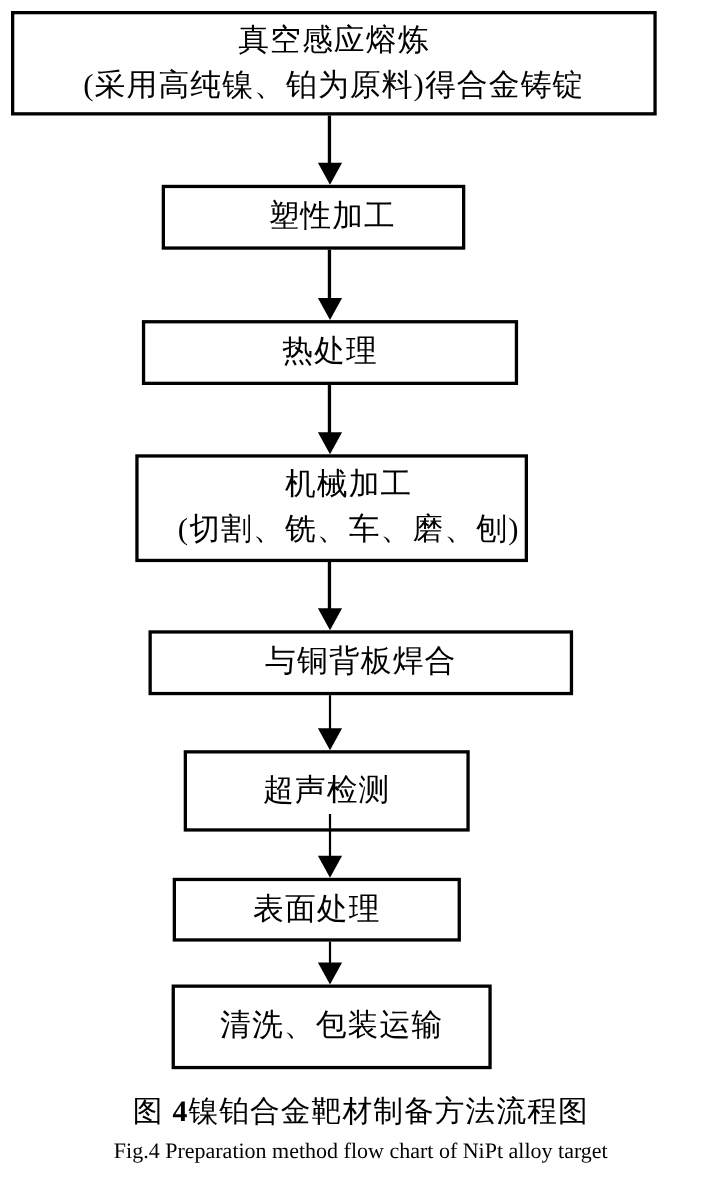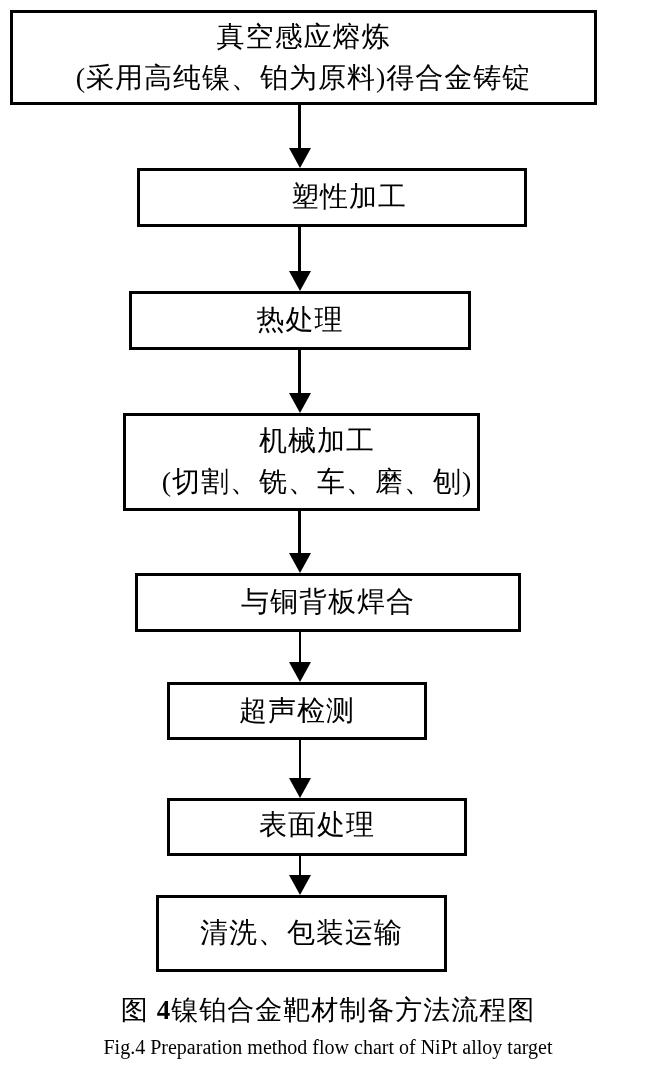--- a/index.html
+++ b/index.html
@@ -20,26 +20,26 @@
     flex-direction:column;
     align-items:center;
     justify-content:center;
     text-align:center;
     font-size:28px;
     line-height:1.45;
     letter-spacing:1px;
     white-space:nowrap;
   }
   .box1{left:10px;  top:10px;  width:587px; height:95px;}
-  .box2{left:137px; top:168px; width:390px; height:59px;padding-left:34px;}
+  .box2{left:147px; top:168px; width:276px; height:59px;padding-left:34px;}
   .box3{left:129px; top:291px; width:342px; height:59px;}
   .box4{left:123px; top:413px; width:357px; height:98px;padding-left:31px;}
   .box5{left:135px; top:573px; width:386px; height:59px;}
-  .box6{left:167px; top:682px; width:260px; height:58px;}
-  .box7{left:167px; top:798px; width:300px; height:58px;font-family:Liberation Mono, monospace;}
+  .box6{left:167px; top:682px; width:260px; height:74px;}
+  .box7{left:157px; top:798px; width:262px; height:58px;}
   .box8{left:156px; top:895px; width:291px; height:77px;}
 
   .arrow{position:absolute;left:289px;width:22px;}
   .arrow .shaft{position:absolute;left:9px;top:0;bottom:18px;width:3px;background:#000000;}
   .arrow.thin .shaft{left:10px;width:2px;}
   .arrow .head{
     position:absolute;left:0;bottom:0;
     width:0;height:0;
     border-left:11px solid transparent;
     border-right:11px solid transparent;

